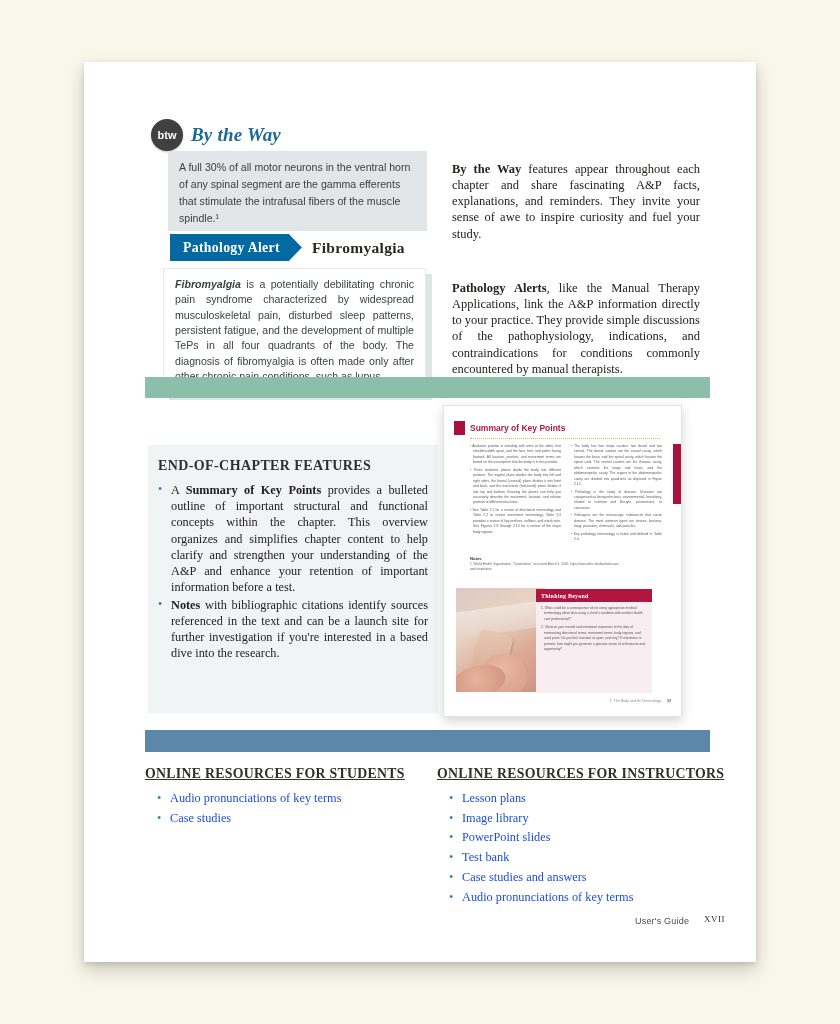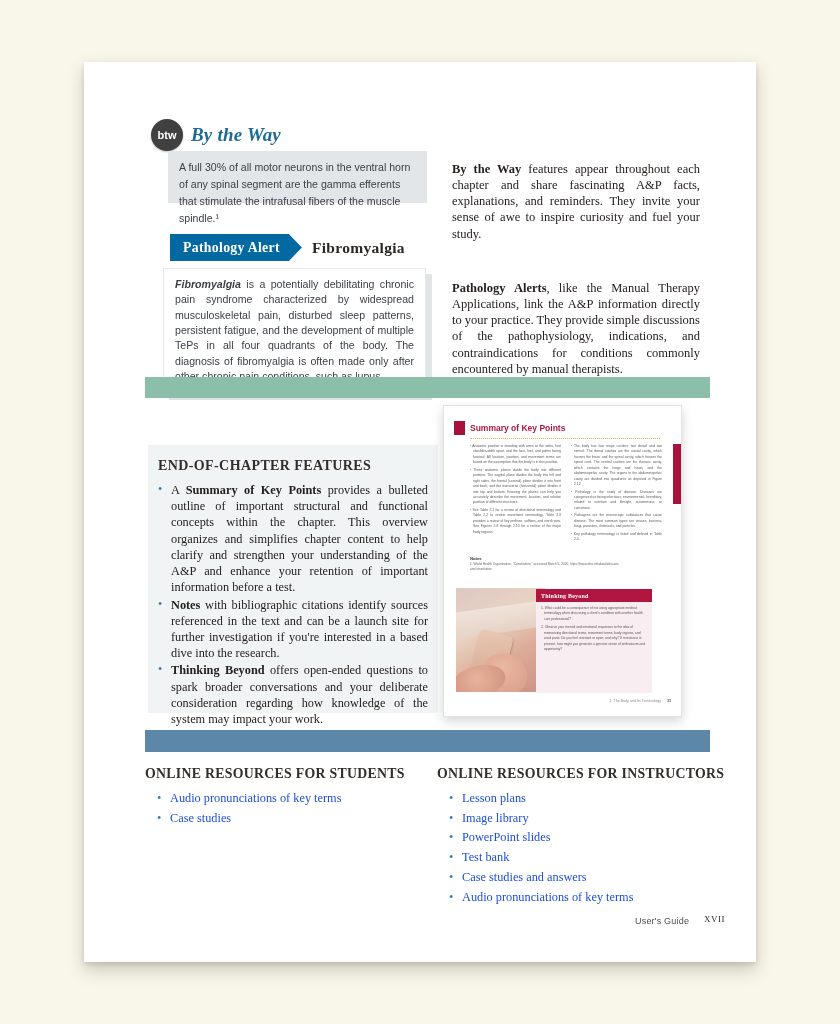--- a/index.html
+++ b/index.html
@@ -22,21 +22,21 @@
     font-family:"Liberation Sans",sans-serif;font-weight:bold;font-size:11px;
     display:flex;align-items:center;justify-content:center;
     box-shadow:0 1px 2px rgba(0,0,0,0.25);
   }
   .btw-title{
     position:absolute;left:107px;top:62px;
     font-family:"Liberation Serif",serif;font-style:italic;font-weight:bold;
     font-size:19px;color:#1d6a96;letter-spacing:0.2px;
   }
   .btw-box{
-    position:absolute;left:84px;top:89px;width:259px;height:52px;
+    position:absolute;left:84px;top:89px;width:259px;height:80px;
     background:#e2e6e9;padding:8px 11px;box-sizing:border-box;
     font-family:"Liberation Sans",sans-serif;font-size:10.6px;line-height:1.62;
     color:#3c4148;
   }
   .desc{
     position:absolute;left:368px;width:248px;
     font-size:12.5px;line-height:1.3;text-align:justify;color:#26211f;
   }
   .desc-1{top:86px;}
   .desc-2{top:205px;}
@@ -81,21 +81,21 @@
     margin:0;padding:0;list-style:none;
     font-size:12.3px;line-height:1.32;text-align:justify;color:#26211f;
   }
   .feature-list li{position:relative;padding-left:13px;margin-bottom:1px;}
   .feature-list li::before{
     content:"•";position:absolute;left:0;top:0;color:#2e7fa3;font-size:12px;
   }
   
   .res-heading{
     position:absolute;top:704px;
-    font-weight:bold;font-size:13.8px;letter-spacing:0.3px;color:#322e2b;
+    font-weight:bold;font-size:13.8px;letter-spacing:0.3px;color:#322e2b;text-decoration:underline;
   }
   .res-list{
     position:absolute;top:728px;margin:0;padding:0;list-style:none;
     font-size:12.3px;line-height:1.36;color:#1d4ed8;
   }
   .res-list li{position:relative;padding-left:13px;margin-bottom:3px;}
   .res-list li::before{content:"•";position:absolute;left:0;top:0;color:#2e7fa3;}
   .res-students-h{left:61px;} .res-students-l{left:73px;}
   .res-instructors-h{left:353px;} .res-instructors-l{left:365px;}
   
@@ -181,21 +181,20 @@
 
   <p class="desc desc-2"><b>Pathology Alerts</b><span>, like the Manual Therapy Applications, link the A&amp;P information directly to your practice. They provide simple discussions of the pathophysiology, indications, and contraindications for conditions commonly encountered by manual therapists.</span></p>
 
   <div class="bar bar-green"></div>
 
   <div class="eoc-panel"></div>
   <div class="eoc-heading">END-OF-CHAPTER FEATURES</div>
   <ul class="feature-list">
     <li><span>A </span><b>Summary of Key Points</b><span> provides a bulleted outline of important structural and functional concepts within the chapter. This overview organizes and simplifies chapter content to help clarify and strengthen your understanding of the A&amp;P and enhance your retention of important information before a test.</span></li>
     <li><span></span><b>Notes</b><span> with bibliographic citations identify sources referenced in the text and can be a launch site for further investigation if you're interested in a based dive into the research.</span></li>
-    <li><span></span><b>Thinking Beyond</b><span> offers open-ended questions to spark broader conversations and your deliberate consideration regarding how knowledge of the system may impact your work.</span></li>
   </ul>
 
   <div class="thumb">
     <div class="thumb-square"></div>
     <div class="thumb-title">Summary of Key Points</div>
     <div class="thumb-rule"></div>
     <div class="thumb-cols">
       <div class="thumb-col">
         <p>Anatomic position is standing with arms at the sides, feet shoulder-width apart, and the face, feet, and palms facing forward. All location, position, and movement terms are based on the assumption that the body is in this position.</p>
         <p>Three anatomic planes divide the body into different portions. The sagittal plane divides the body into left and right sides, the frontal (coronal) plane divides it into front and back, and the transverse (horizontal) plane divides it into top and bottom. Knowing the planes can help you accurately describe the movement, location, and relative position of different structures.</p>

